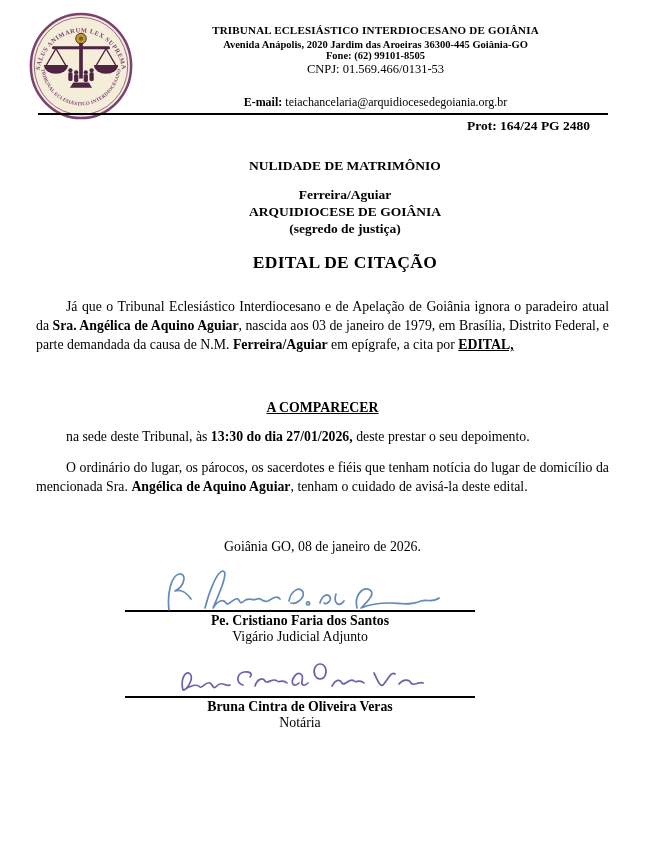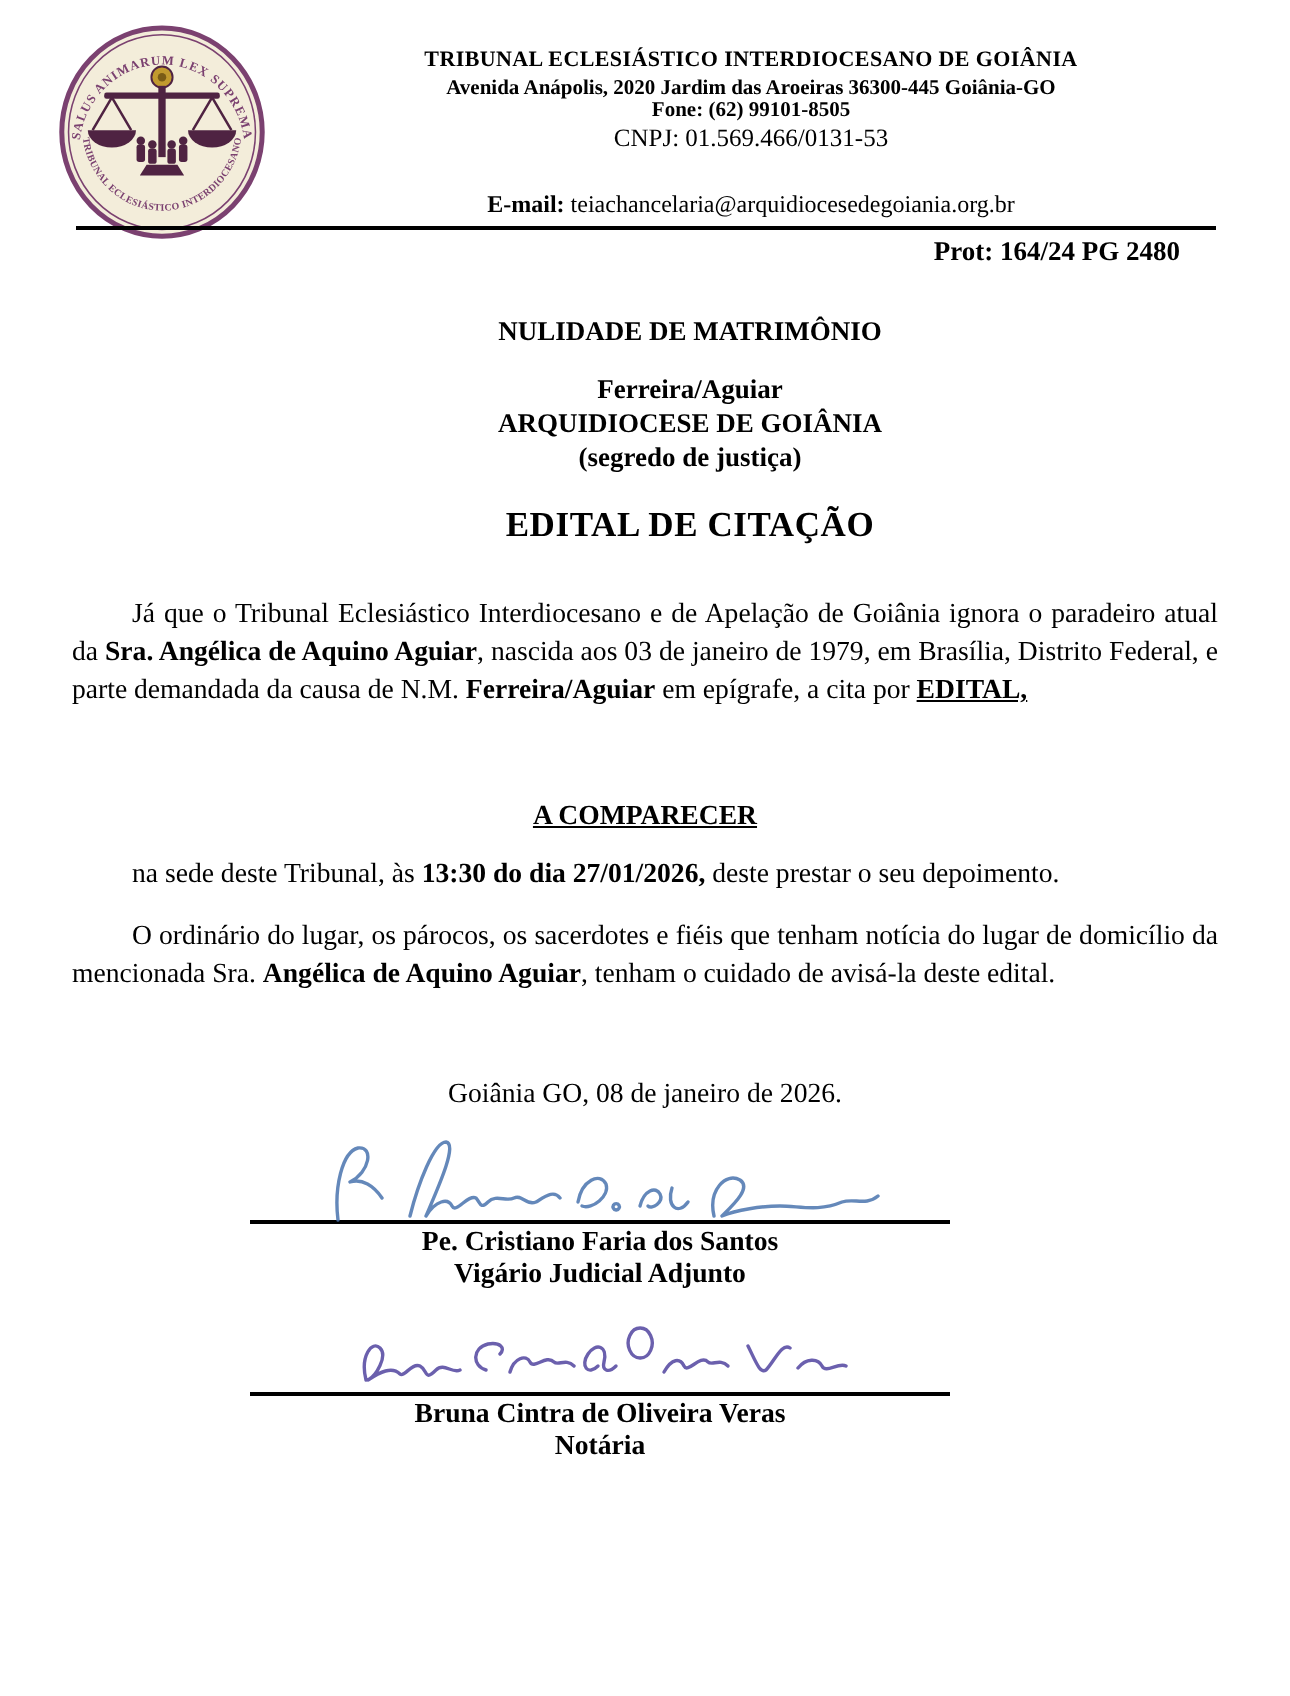--- a/index.html
+++ b/index.html
@@ -46,21 +46,21 @@
   .dateline { position: absolute; top: 539px; left: 0; width: 100%; text-align: center; font-size: 13.8px; }
   .u { text-decoration: underline; }
 
   
   .sig-block { position: absolute; left: 0; width: 600px; text-align: center; }
   .sig-block-1 { top: 566px; }
   .sig-block-2 { top: 662px; }
   .sig-svg { display: block; margin: 0 auto -4px auto; }
   .sig-line { width: 350px; margin: 0 auto; border-top: 2px solid #000; }
   .sig-name  { font-weight: bold; font-size: 13.8px; margin-top: 1px; }
-  .sig-title { font-weight: bold; font-size: 13.8px; }
+  .sig-title { font-weight: normal; font-size: 13.8px; }
 
   
   .seal-arc-text { font-family: "Liberation Serif", serif; font-weight: bold; }
 </style>
 </head>
 <body>
 
 <div class="page">
 
   <div class="header">

